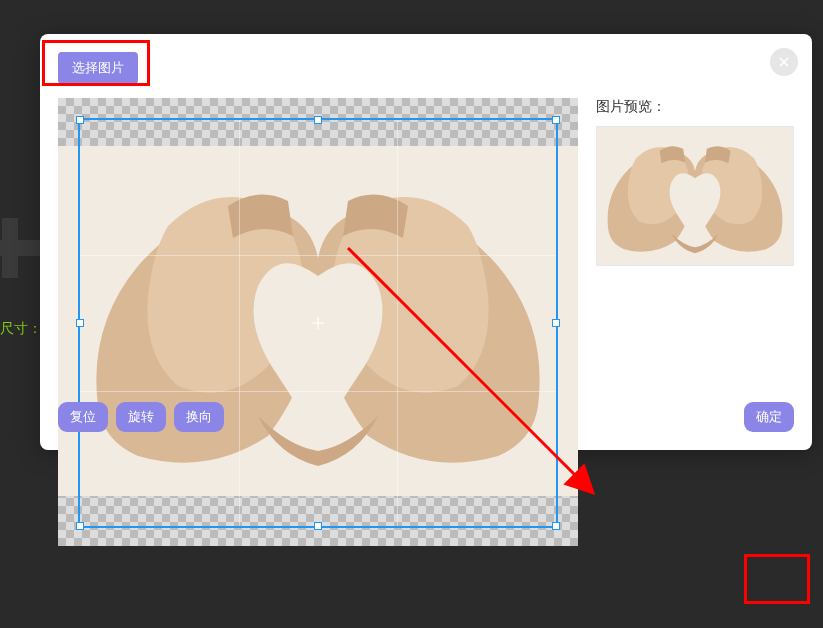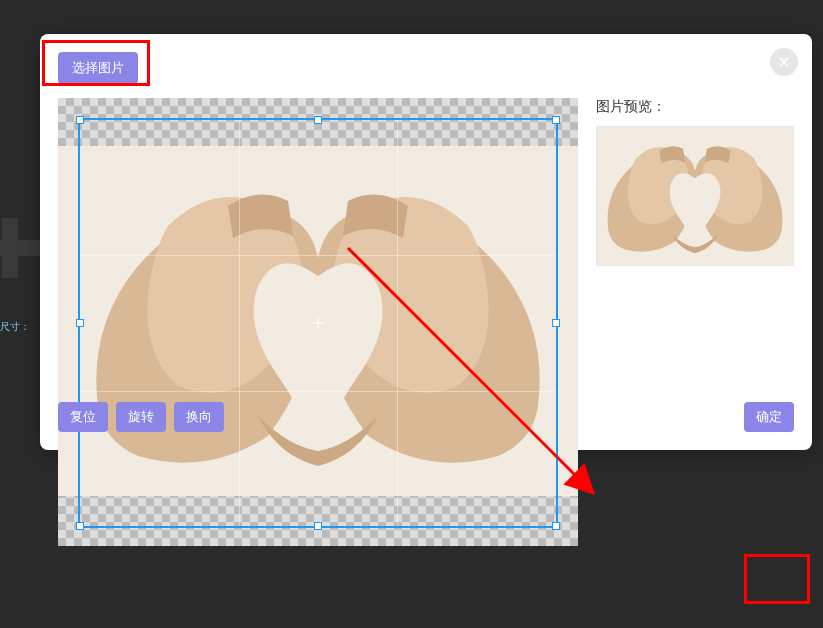--- a/index.html
+++ b/index.html
@@ -8,22 +8,22 @@
       height: 628px;
       background: #2a2a2a;
       font-family: -apple-system, "Microsoft YaHei", sans-serif;
       position: relative;
       overflow: hidden;
     }
     .bg-hint {
       position: absolute;
       left: 0;
       top: 320px;
-      color: #7dd3fc;
-      font-size: 10px;
+      color: #84cc16;
+      font-size: 14px;
       z-index: 0;
     }
     .bg-plus {
       position: absolute;
       left: 0;
       top: 200px;
       width: 60px;
       height: 100px;
       z-index: 0;
     }
@@ -218,20 +218,21 @@
       justify-content: space-between;
       align-items: center;
     }
     .footer-left {
       display: flex;
       gap: 8px;
     }
     .btn-sm {
       padding: 6px 12px;
       font-size: 13px;
+      border-radius: 9px;
     }
     
     .red-box {
       position: absolute;
       border: 3px solid #ff0000;
       pointer-events: none;
       z-index: 100;
     }
     .red-box-1 {
       left: 42px;

